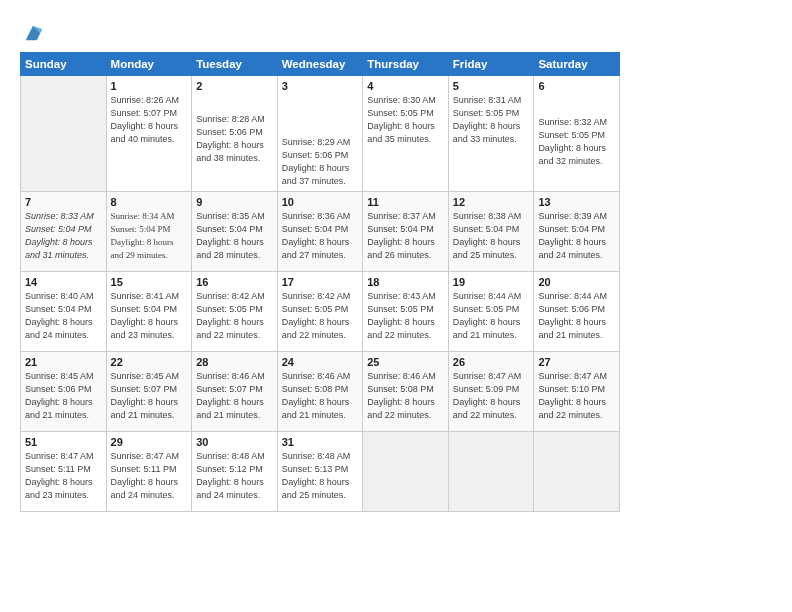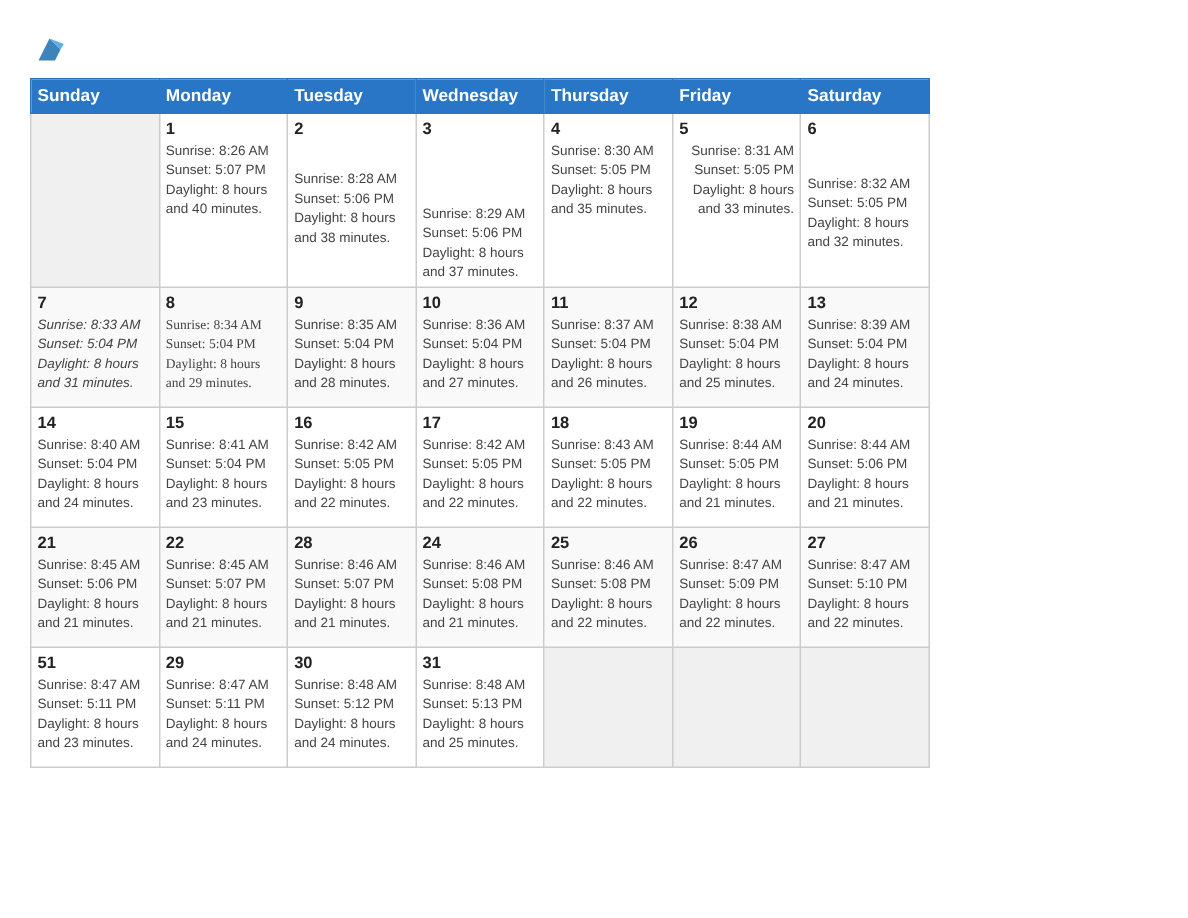--- a/index.html
+++ b/index.html
@@ -169,21 +169,21 @@
           </td>
           <td>
             <span class="day-num">4</span>
             <div class="sun-info" style="white-space: pre-line;">Sunrise: 8:30 AM
 Sunset: 5:05 PM
 Daylight: 8 hours
 and 35 minutes.</div>
           </td>
           <td>
             <span class="day-num">5</span>
-            <div class="sun-info" style="white-space: pre-line; text-align: right;">Sunrise: 8:31 AM
+            <div class="sun-info" style="white-space: pre-line;">Sunrise: 8:31 AM
 Sunset: 5:05 PM
 Daylight: 8 hours
 and 33 minutes.</div>
           </td>
           <td>
             <span class="day-num">6</span>
             <div class="sun-info" style="white-space: pre-line; margin-top: 24px;">Sunrise: 8:32 AM
 Sunset: 5:05 PM
 Daylight: 8 hours
 and 32 minutes.</div>

